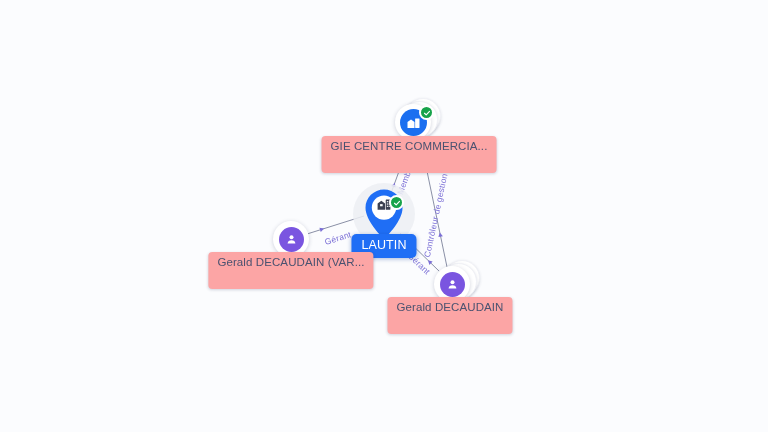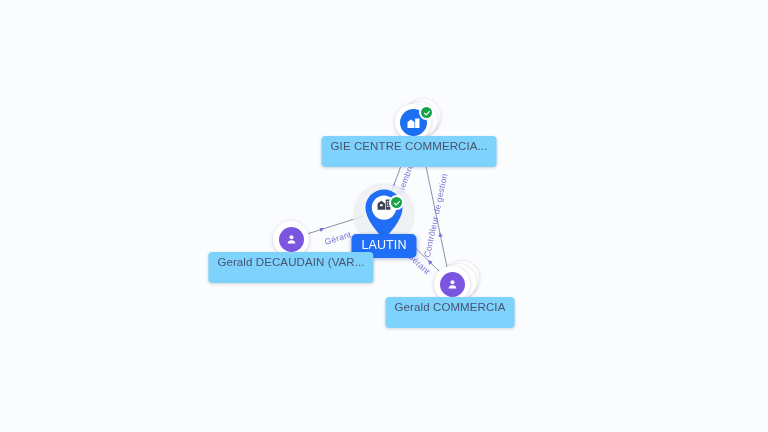--- a/index.html
+++ b/index.html
@@ -112,25 +112,25 @@
     align-items: center;
     justify-content: center;
   }
   .check-badge svg { display:block; }
 
   
   .node-label {
     position: absolute;
     transform: translate(-50%, 0);
     white-space: nowrap;
-    background: #7dd3fc;
+    background: #fca5a5;
     color: #4a5270;
     font-size: 11.5px;
     line-height: 1;
-    padding: 5px 9px 14px 9px;
+    padding: 5px 9px 20px 9px;
     border-radius: 4px;
     box-shadow: 0 1px 3px rgba(40,50,90,0.20);
     letter-spacing: .1px;
   }
   .node-label.selected {
     background: #1f6ef5;
     color: #ffffff;
     font-size: 12.5px;
     padding: 5px 10px 6px 10px;
     border-radius: 5px;
@@ -241,16 +241,16 @@
         <div class="stack" style="width: 35px; height: 35px; left: -12.5px; top: -21.5px;"></div>
         <div class="person-circle" style="left: 0px; top: 0px;">
           <div class="person-avatar" style="background:#7a55e0">
             <svg width="13" height="13" viewBox="0 0 24 24" aria-hidden="true">
     <circle cx="12" cy="8" r="3.7" fill="#ffffff"></circle>
     <path d="M4.8 19.5c0-3.7 3.3-6 7.2-6s7.2 2.3 7.2 6z" fill="#ffffff"></path>
   </svg>
           </div>
         </div>
       </div>
-      <div class="node-label" style="left: 450px; top: 297px;">Gerald COMMERCIA</div>
+      <div class="node-label" style="left: 450px; top: 297px;">Gerald DECAUDAIN</div>
     </div>
 
 </div>
 
 </body></html>

